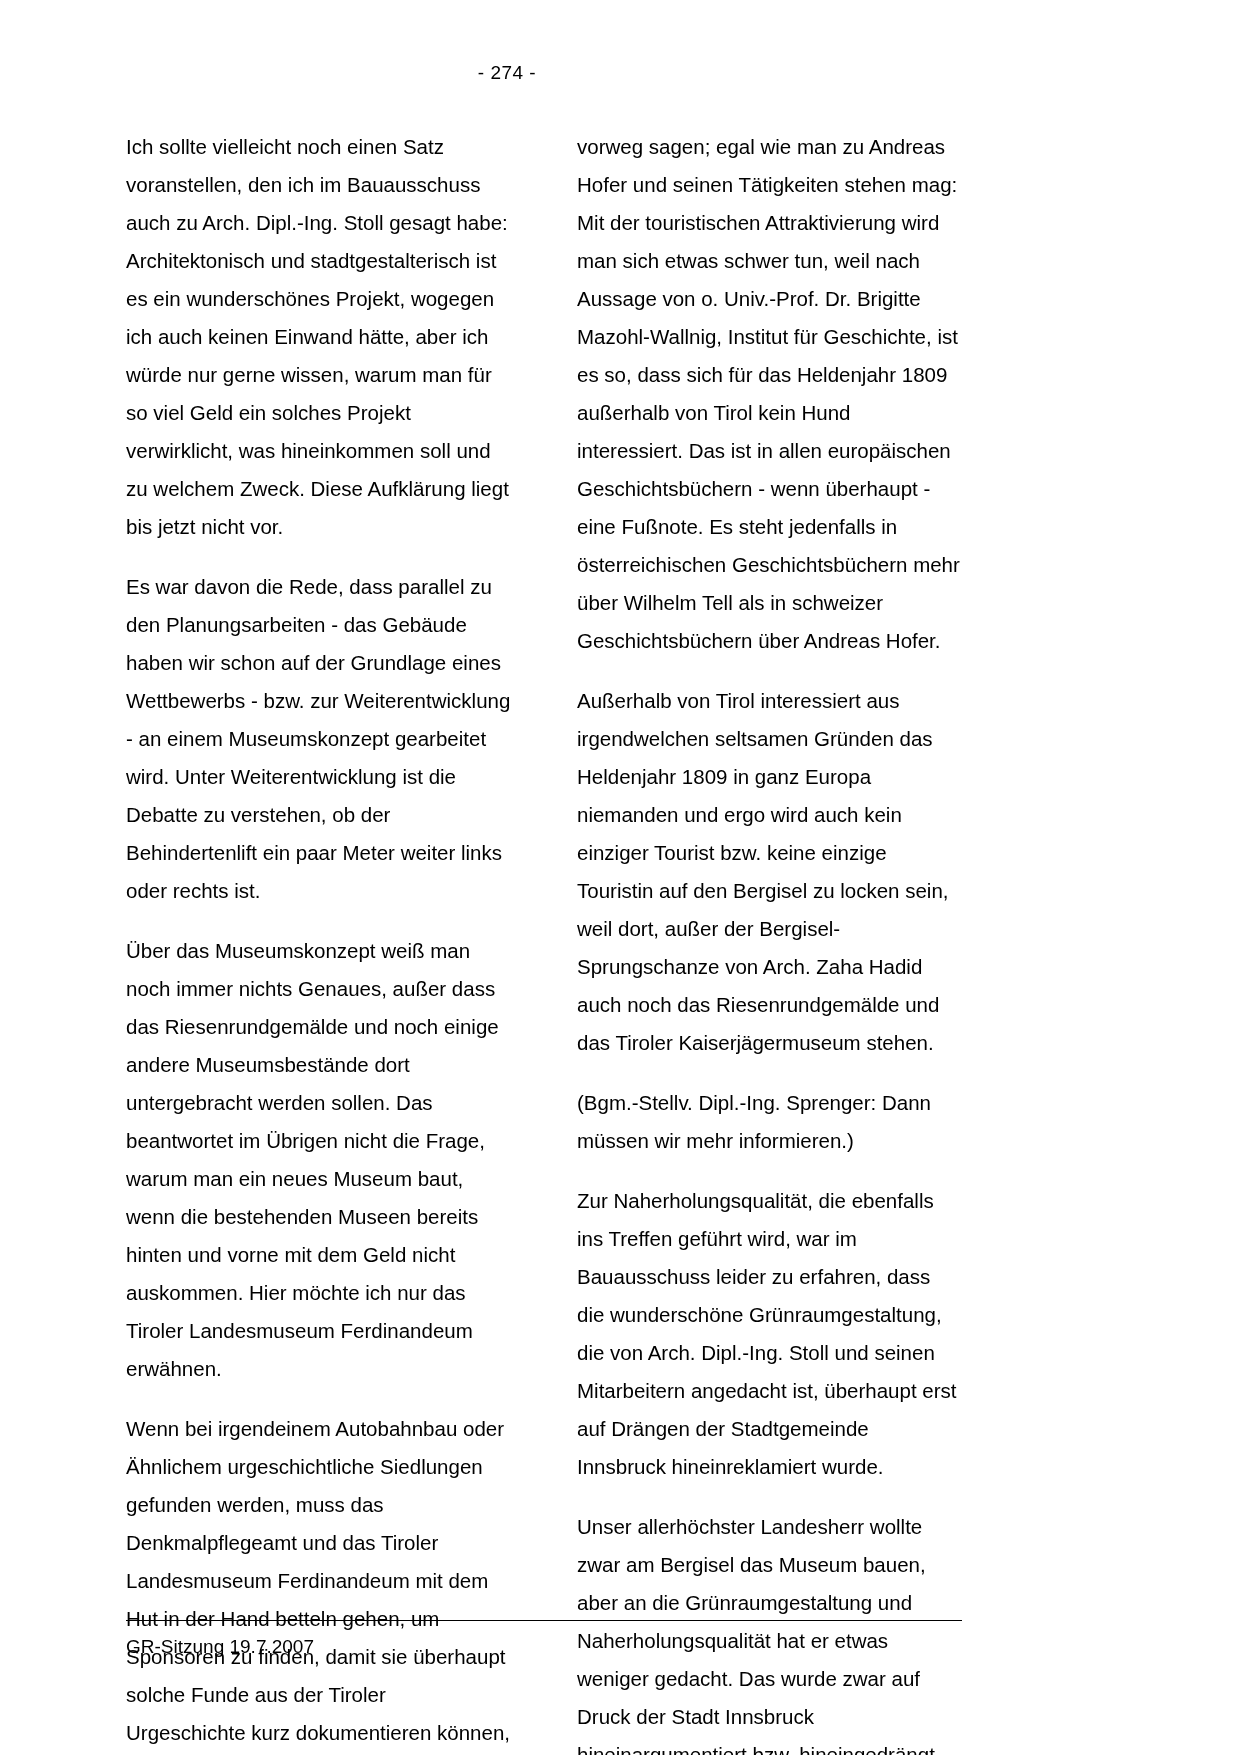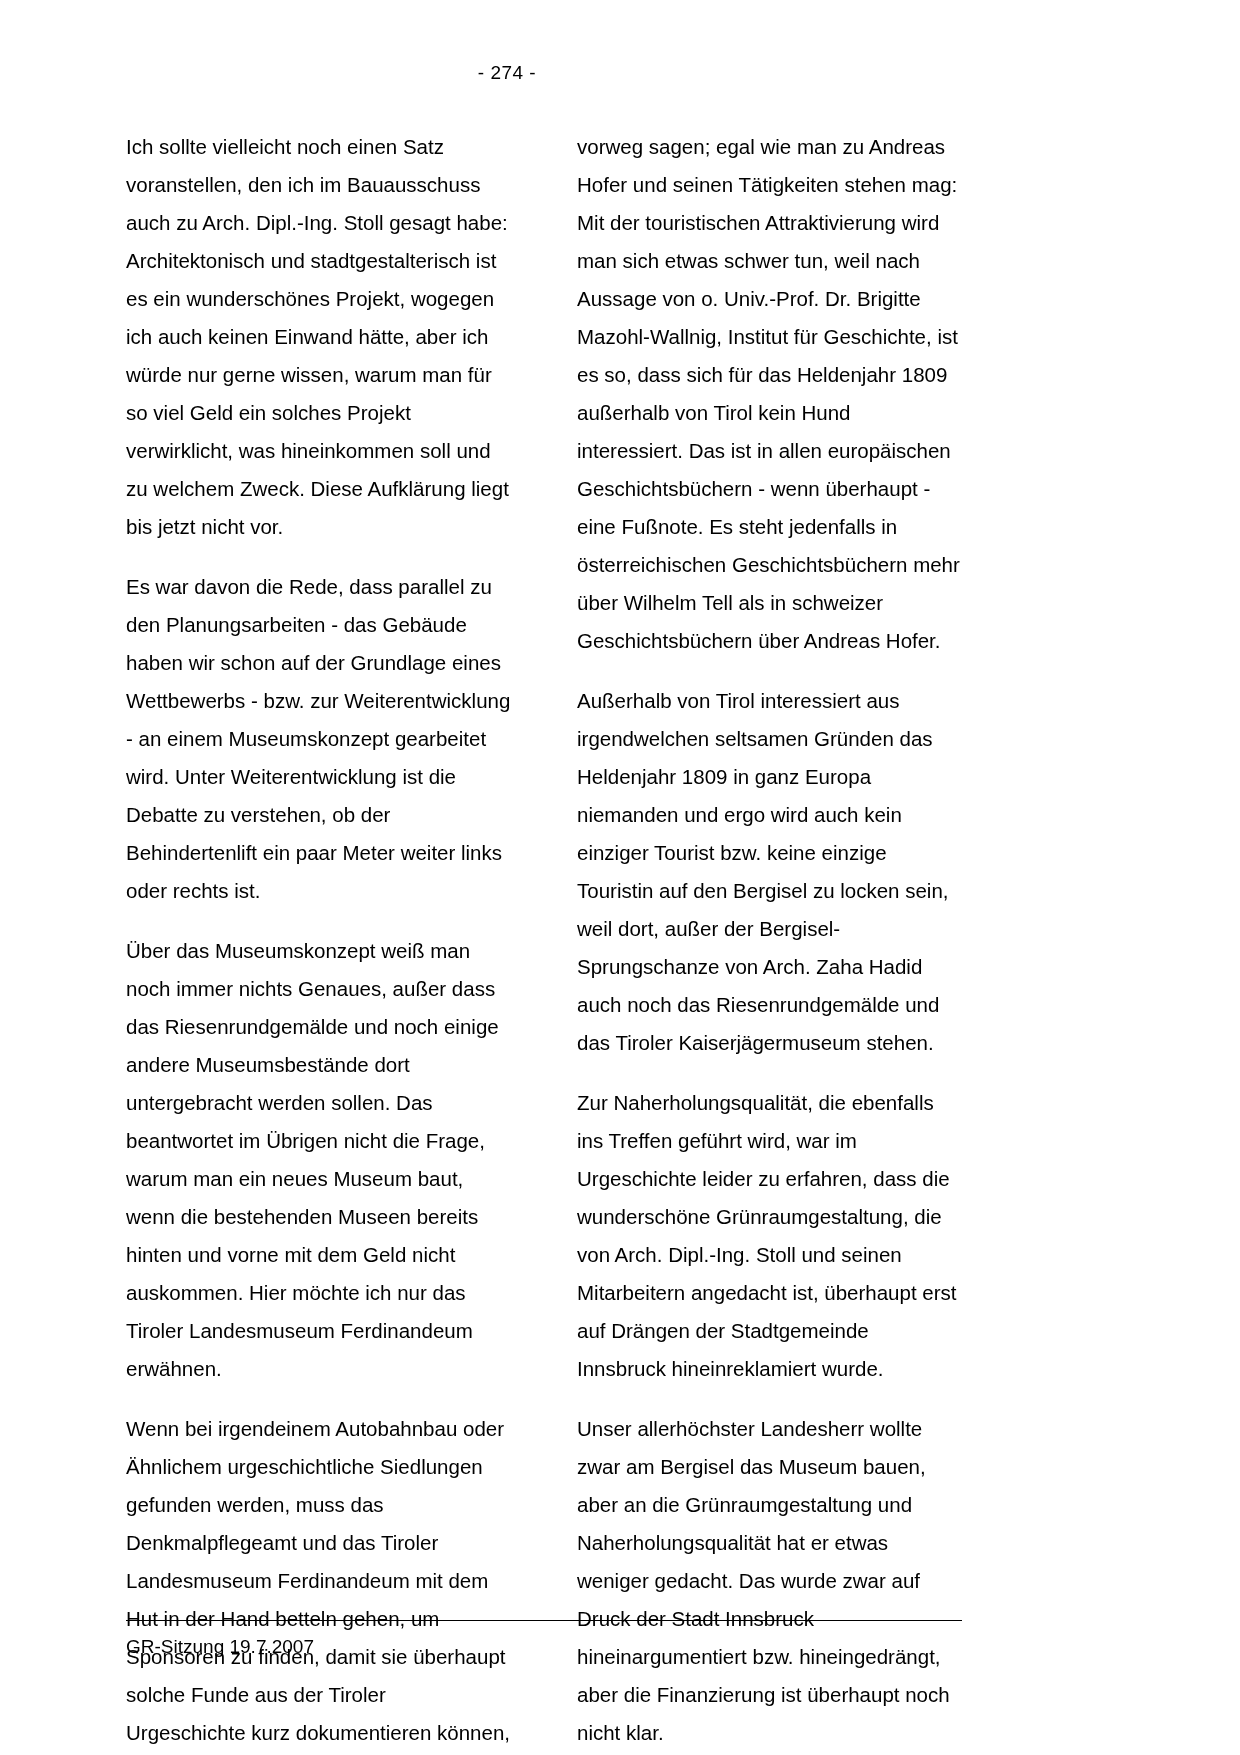--- a/index.html
+++ b/index.html
@@ -80,21 +80,22 @@
       <p class="para">Ich sollte vielleicht noch einen Satz voranstellen, den ich im Bauausschuss auch zu Arch. Dipl.-Ing. Stoll gesagt habe: Architektonisch und stadtgestalterisch ist es ein wunderschönes Projekt, wogegen ich auch keinen Einwand hätte, aber ich würde nur gerne wissen, warum man für so viel Geld ein solches Projekt verwirklicht, was hineinkommen soll und zu welchem Zweck. Diese Aufklärung liegt bis jetzt nicht vor.</p>
       <p class="para">Es war davon die Rede, dass parallel zu den Planungsarbeiten - das Gebäude haben wir schon auf der Grundlage eines Wettbewerbs - bzw. zur Weiterentwicklung - an einem Museumskonzept gearbeitet wird. Unter Weiterentwicklung ist die Debatte zu verstehen, ob der Behindertenlift ein paar Meter weiter links oder rechts ist.</p>
       <p class="para">Über das Museumskonzept weiß man noch immer nichts Genaues, außer dass das Riesenrundgemälde und noch einige andere Museumsbestände dort untergebracht werden sollen. Das beantwortet im Übrigen nicht die Frage, warum man ein neues Museum baut, wenn die bestehenden Museen bereits hinten und vorne mit dem Geld nicht auskommen. Hier möchte ich nur das Tiroler Landesmuseum Ferdinandeum erwähnen.</p>
       <p class="para">Wenn bei irgendeinem Autobahnbau oder Ähnlichem urgeschichtliche Siedlungen gefunden werden, muss das Denkmalpflegeamt und das Tiroler Landesmuseum Ferdinandeum mit dem Hut in der Hand betteln gehen, um Sponsoren zu finden, damit sie überhaupt solche Funde aus der Tiroler Urgeschichte kurz dokumentieren können, bevor der Bagger darüber fährt. So schaut es in Tirol kulturell aus.</p>
       <p class="para">Eine zentrale Themenstellung, warum das Riesenrundgemälde auf den Bergisel transferiert werden soll, wird das Gedenkjahr 1809 sein. Jetzt könnte man über dieses Gedenkjahr 1809 sehr lange diskutieren. Nur eines, glaube ich, kann man mit ziemlicher Sicherheit gleich</p>
     </div>
 
     <div class="column right">
       <p class="para">vorweg sagen; egal wie man zu Andreas Hofer und seinen Tätigkeiten stehen mag: Mit der touristischen Attraktivierung wird man sich etwas schwer tun, weil nach Aussage von o. Univ.-Prof. Dr. Brigitte Mazohl-Wallnig, Institut für Geschichte, ist es so, dass sich für das Heldenjahr 1809 außerhalb von Tirol kein Hund interessiert. Das ist in allen europäischen Geschichtsbüchern - wenn überhaupt - eine Fußnote. Es steht jedenfalls in österreichischen Geschichtsbüchern mehr über Wilhelm Tell als in schweizer Geschichtsbüchern über Andreas Hofer.</p>
       <p class="para">Außerhalb von Tirol interessiert aus irgendwelchen seltsamen Gründen das Heldenjahr 1809 in ganz Europa niemanden und ergo wird auch kein einziger Tourist bzw. keine einzige Touristin auf den Bergisel zu locken sein, weil dort, außer der Bergisel-Sprungschanze von Arch. Zaha Hadid auch noch das Riesenrundgemälde und das Tiroler Kaiserjägermuseum stehen.</p>
-      <p class="para">Zur Naherholungsqualität, die ebenfalls ins Treffen geführt wird, war im Urgeschichte leider zu erfahren, dass die wunderschöne Grünraumgestaltung, die von Arch. Dipl.-Ing. Stoll und seinen Mitarbeitern angedacht ist, überhaupt erst auf Drängen der Stadtgemeinde Innsbruck hineinreklamiert wurde.</p>
+      <p class="para">(Bgm.-Stellv. Dipl.-Ing. Sprenger: Dann müssen wir mehr informieren.)</p>
+      <p class="para">Zur Naherholungsqualität, die ebenfalls ins Treffen geführt wird, war im Bauausschuss leider zu erfahren, dass die wunderschöne Grünraumgestaltung, die von Arch. Dipl.-Ing. Stoll und seinen Mitarbeitern angedacht ist, überhaupt erst auf Drängen der Stadtgemeinde Innsbruck hineinreklamiert wurde.</p>
       <p class="para">Unser allerhöchster Landesherr wollte zwar am Bergisel das Museum bauen, aber an die Grünraumgestaltung und Naherholungsqualität hat er etwas weniger gedacht. Das wurde zwar auf Druck der Stadt Innsbruck hineinargumentiert bzw. hineingedrängt, aber die Finanzierung ist überhaupt noch nicht klar.</p>
       <p class="para">Ob dieses schöne Bild, das wir vorher im Bauausschuss gesehen haben, zur Grünraum- bzw. Freiraumgestaltung, inklusive dem Rundwanderweg um den Bergisel mit diesen schönen Aussichts-</p>
     </div>
 
   </div>
 
   <div class="footer-rule"></div>
   <div class="footer-text">GR-Sitzung 19.7.2007</div>
 
 </div>

